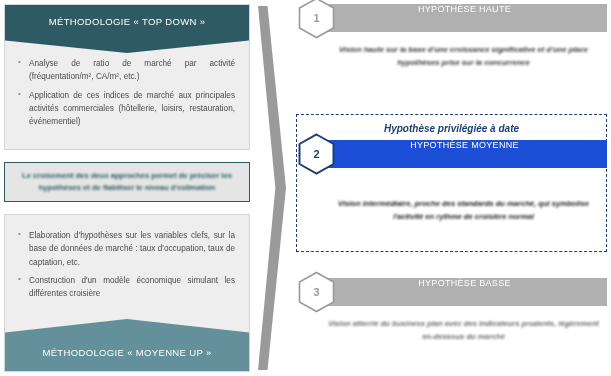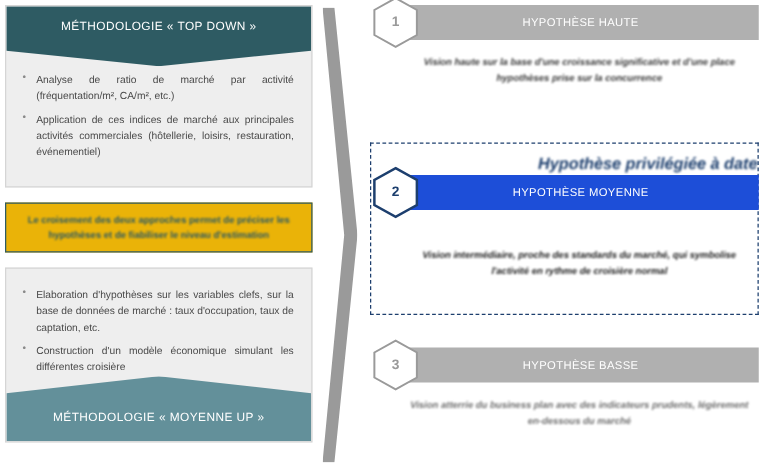--- a/index.html
+++ b/index.html
@@ -89,21 +89,21 @@
 
   
   #crossing-note {
     position: absolute;
     left: 0;
     top: 158px;
     width: 246px;
     height: 40px;
     box-sizing: border-box;
     border: 1.5px solid #2e5b63;
-    background: #eab308;
+    background: #e5e5e5;
     display: flex;
     align-items: center;
     justify-content: center;
   }
   #crossing-note-text {
     width: 212px;
     text-align: center;
     font-size: 7.6px;
     font-weight: bold;
     line-height: 1.55;
@@ -111,21 +111,21 @@
     
     filter: blur(0.85px);
   }
 
   
   #bottomup-card {
     position: absolute;
     left: 0;
     top: 210px;
     width: 246px;
-    height: 140px;
+    height: 158px;
     background: #eeeeee;
     border: 1px solid #d5d5d5;
     box-sizing: border-box;
     overflow: hidden;
   }
   #bottomup-body {
     position: absolute;
     left: 0;
     top: 14px;
     width: 100%;
@@ -183,21 +183,20 @@
   #hypothesis-2 { top: 140px; }
   #hypothesis-3 { top: 278px; }
 
   .hypothesis-bar {
     position: absolute;
     left: 26px;
     top: 0;
     width: 285px;
     height: 28px;
     display: flex;
-    align-items: center;
     justify-content: center;
   }
   .hypothesis-bar-label {
     color: #ffffff;
     font-size: 9px;
     letter-spacing: 0.3px;
   }
   .bar-grey { background: #b0b0b0; }
   .bar-navy { background: #1d4ed8; }
 
@@ -250,22 +249,22 @@
     width: 311px;
     height: 138px;
     box-sizing: border-box;
     border: 1.4px dashed #1d3f6e;
   }
   #hypothesis-2-caption {
     position: absolute;
     left: 0;
     top: 8px;
     width: 100%;
-    text-align: right;
-    font-size: 13px;
+    text-align: center;
+    font-size: 10px;
     font-weight: bold;
     font-style: italic;
     color: #1d3f6e;
     filter: blur(0.75px);
   }
   #hypothesis-2-desc {
     top: 58px;
     color: #1a1a1a;
   }
 </style>

